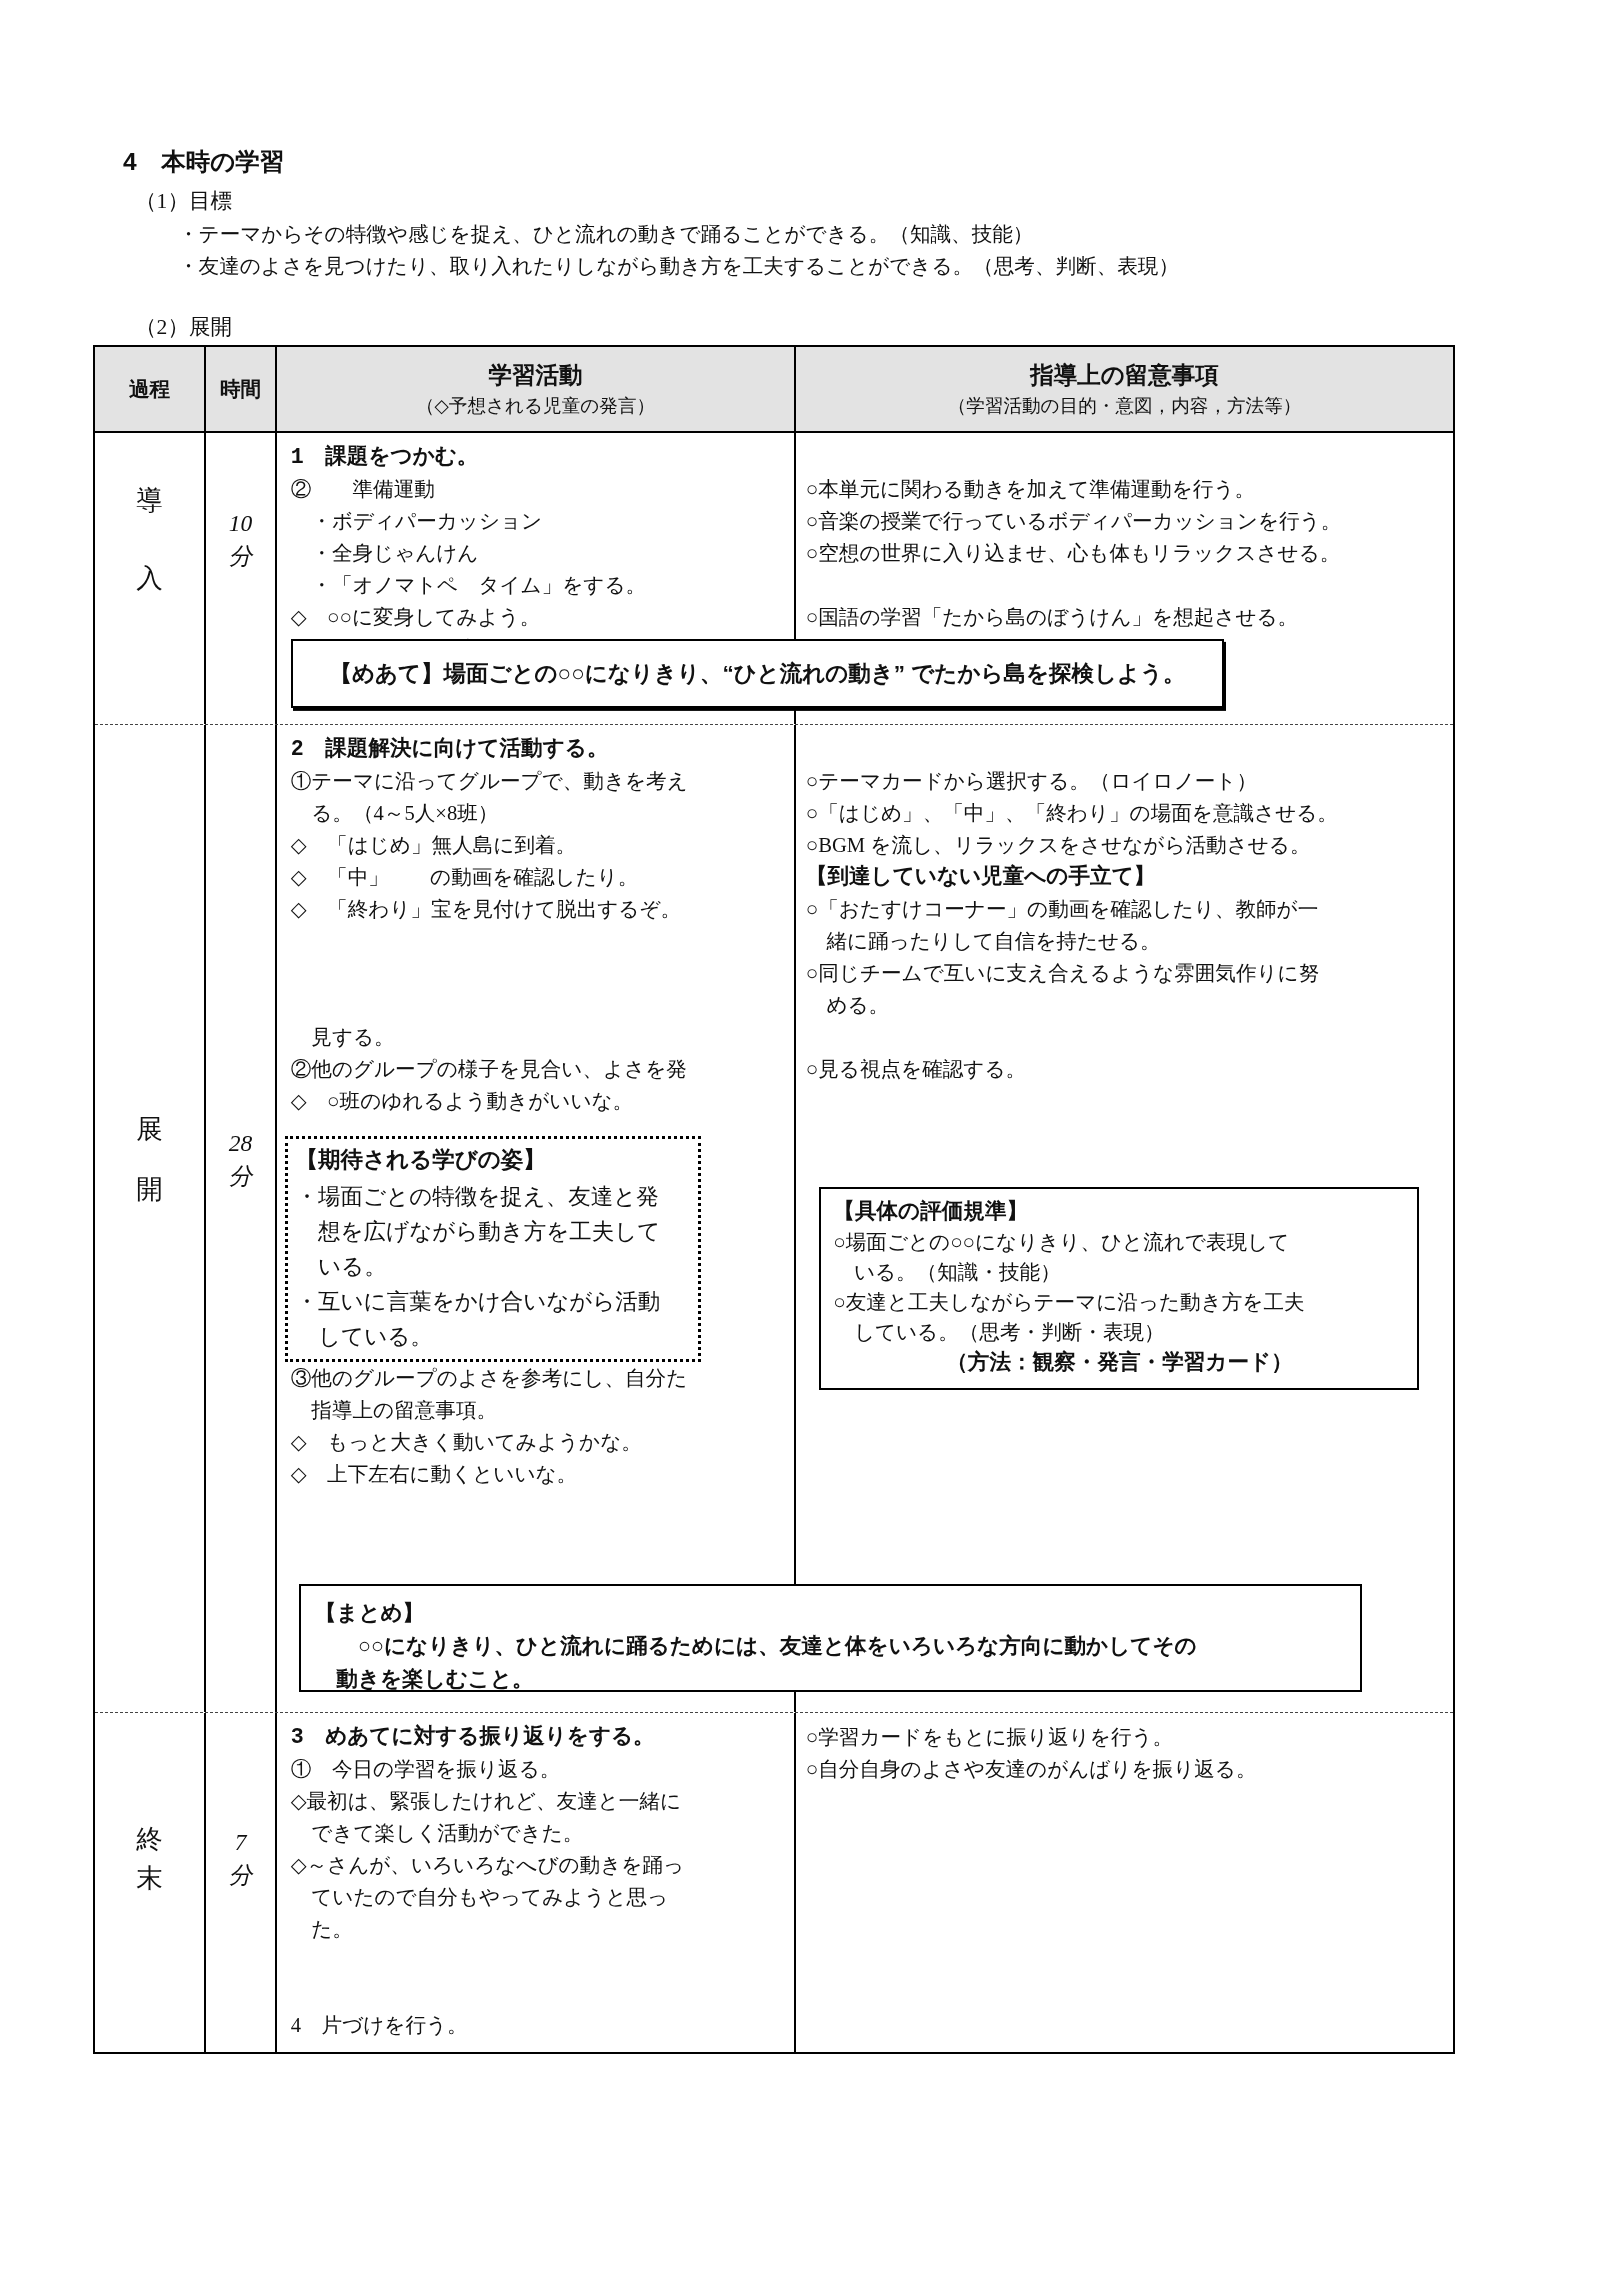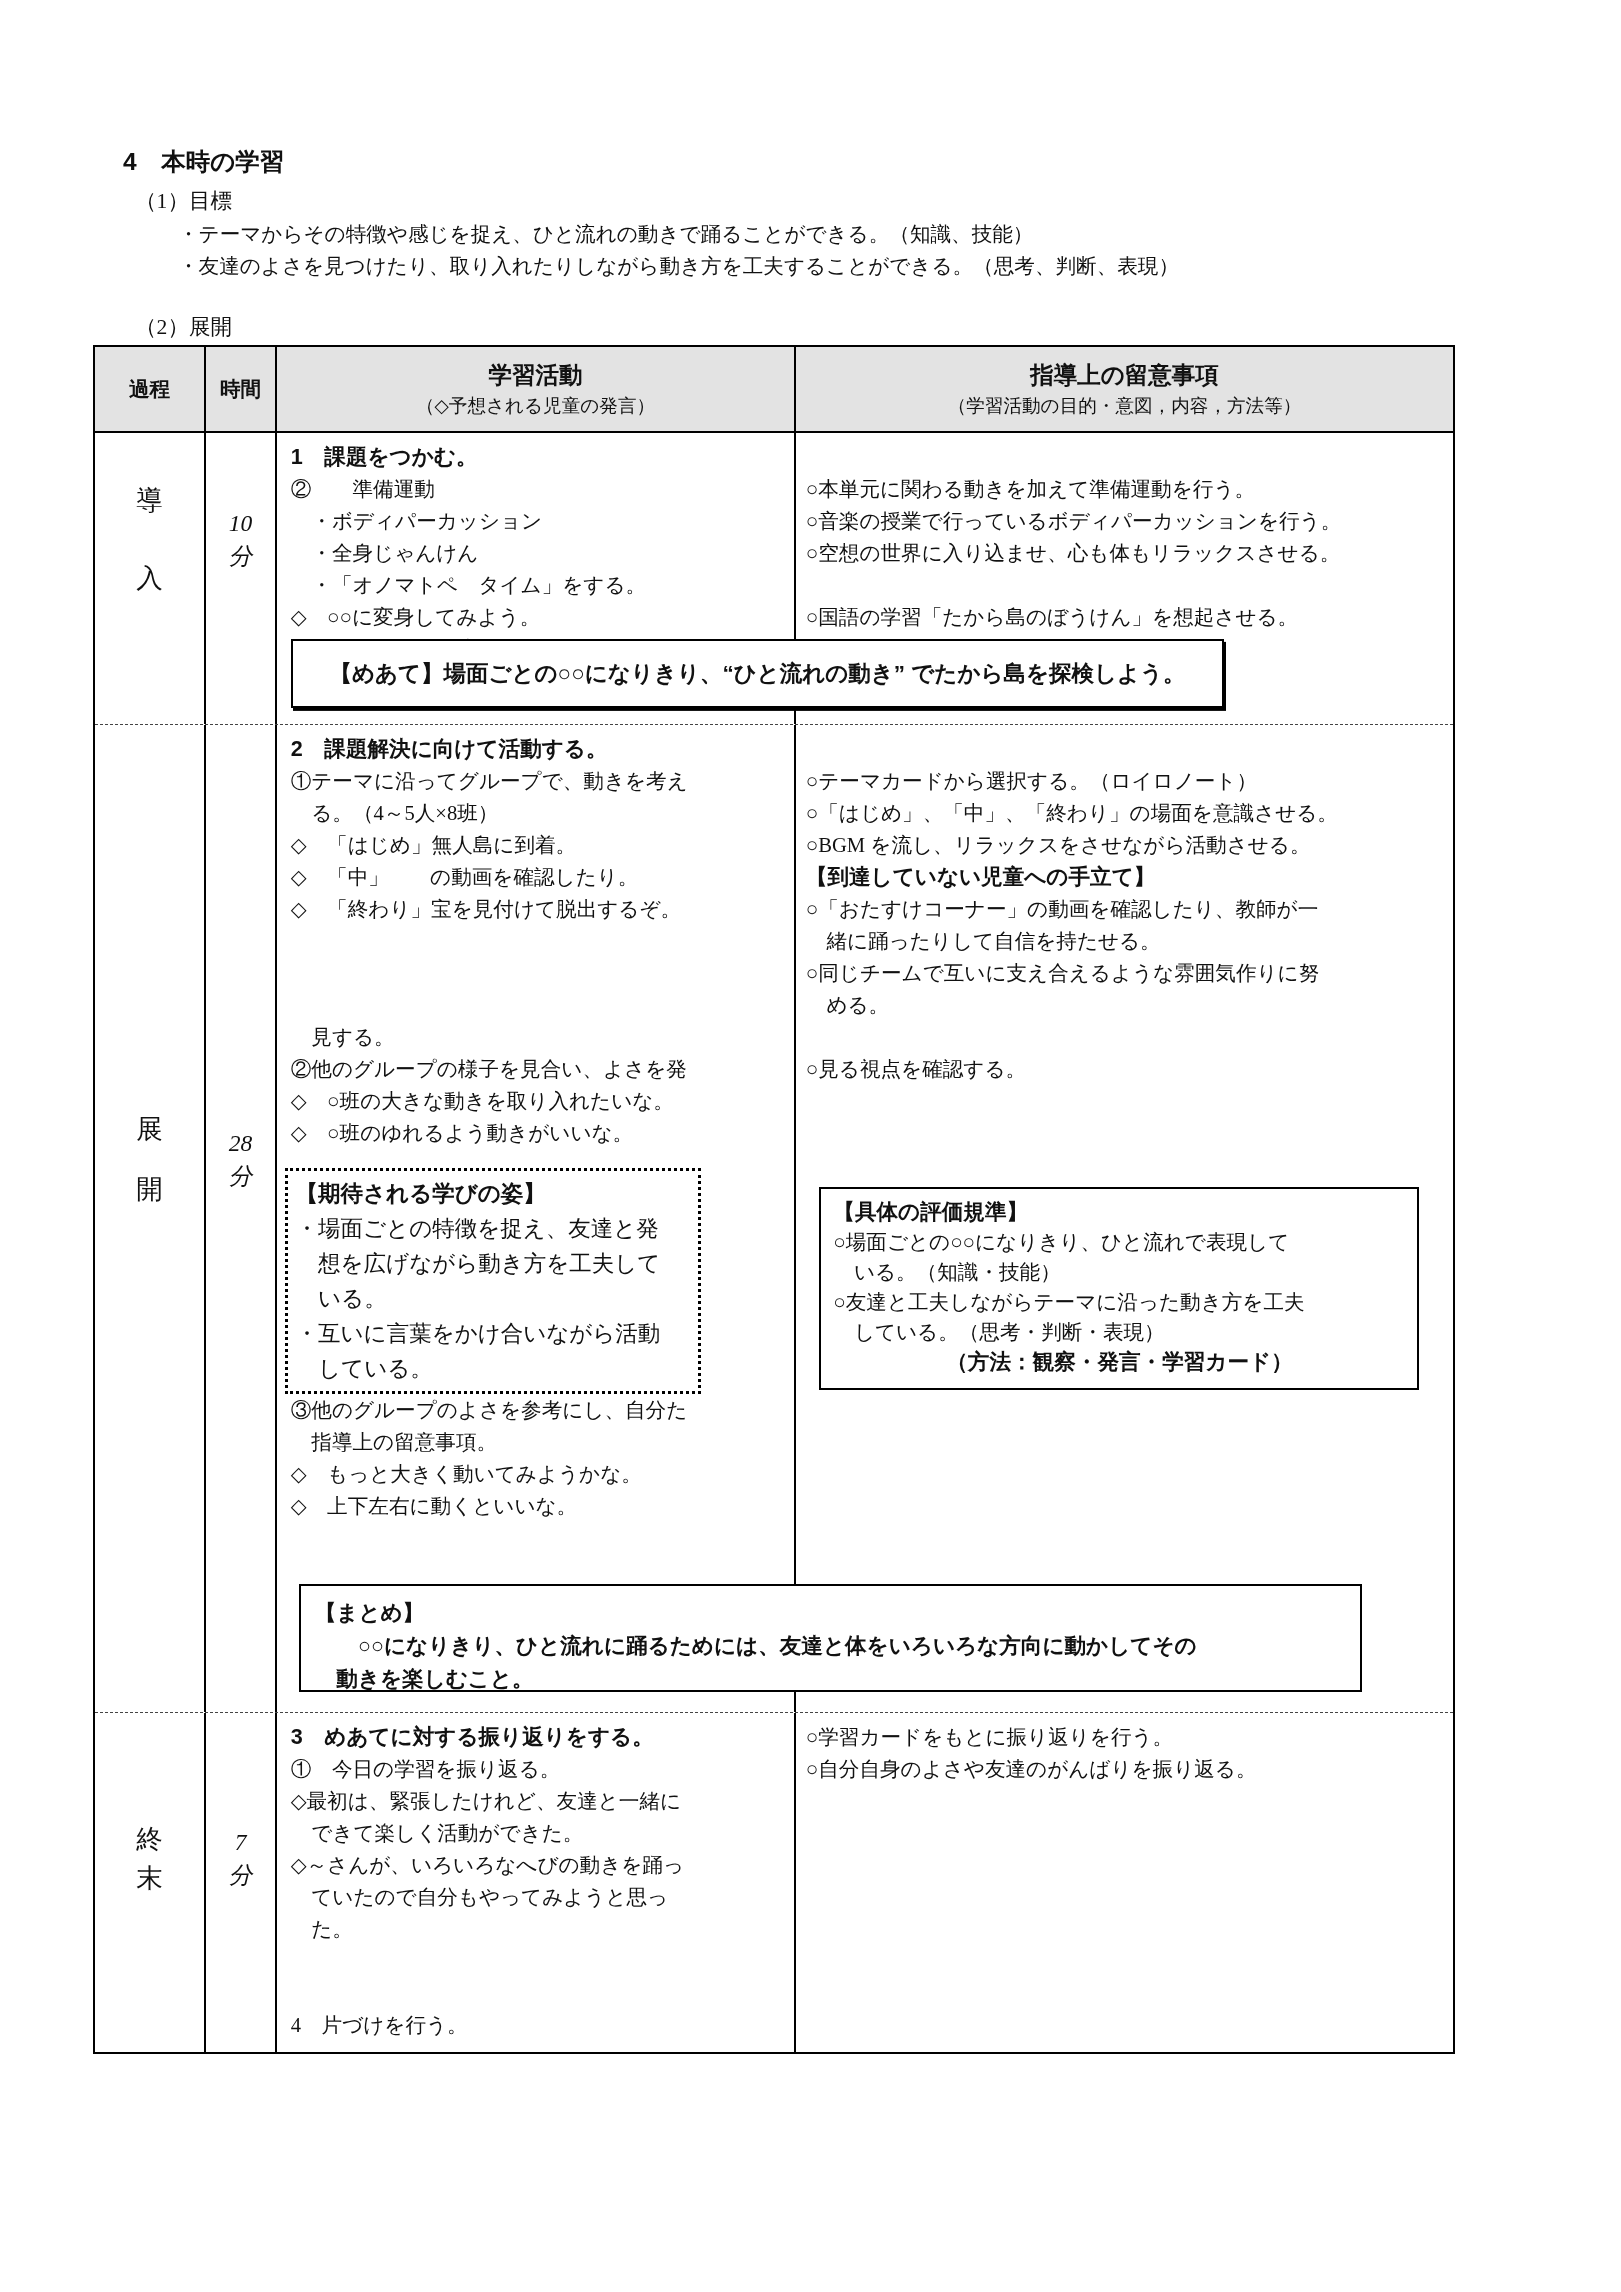--- a/index.html
+++ b/index.html
@@ -43,21 +43,21 @@
   .r2pad { padding-bottom:118px; }
   .r3pad { padding-bottom:49px; }
   .stage.r1pad { gap:45px; }
   .stage.r2pad { gap:27.4px; }
   .stage.r3pad { gap:5.9px; }
 
   
   .cell { padding:7.8px 5.9px 0 13.7px; font-size:20.6px; }
   .cell.notes { padding-left:9.8px; }
   .cell .line { line-height:32px; min-height:32px; white-space:pre; }
-  .line.g { font-family:Liberation Sans, sans-serif; font-weight:bold; font-size:21.6px; }
+  .line.g { font-family:Liberation Mono, monospace; font-weight:bold; font-size:21.6px; }
   .line.c { text-align:center; font-family:"Liberation Sans","DejaVu Sans",sans-serif;
             font-weight:bold; font-size:21.6px; }
 
   
   .aim-box { position:absolute; left:196px; top:206px; width:933px; height:69px;
              background:#fff; border:2px solid #000; box-shadow:2px 2.9px 0 #000;
              display:flex; align-items:center; justify-content:center;
              font-family:"Liberation Sans","DejaVu Sans",sans-serif; font-weight:bold; font-size:22.5px;
              white-space:pre; z-index:3; }
 
@@ -157,21 +157,20 @@
             <div class="line">①テーマに沿ってグループで、動きを考え</div>
             <div class="line">　る。（4～5人×8班）</div>
             <div class="line">◇　「はじめ」無人島に到着。</div>
             <div class="line">◇　「中」　　の動画を確認したり。</div>
             <div class="line">◇　「終わり」宝を見付けて脱出するぞ。</div>
             <div class="line">&nbsp;</div>
             <div class="line">&nbsp;</div>
             <div class="line">&nbsp;</div>
             <div class="line">　見する。</div>
             <div class="line">②他のグループの様子を見合い、よさを発</div>
-            <div class="line">◇　○班の大きな動きを取り入れたいな。</div>
             <div class="line">◇　○班のゆれるよう動きがいいな。</div>
           </div>
         <div class="kitai-box">
             <div class="line g">【期待される学びの姿】</div>
             <div class="line">・場面ごとの特徴を捉え、友達と発</div>
             <div class="line">　想を広げながら動き方を工夫して</div>
             <div class="line">　いる。</div>
             <div class="line">・互いに言葉をかけ合いながら活動</div>
             <div class="line">　している。</div>
           </div>

